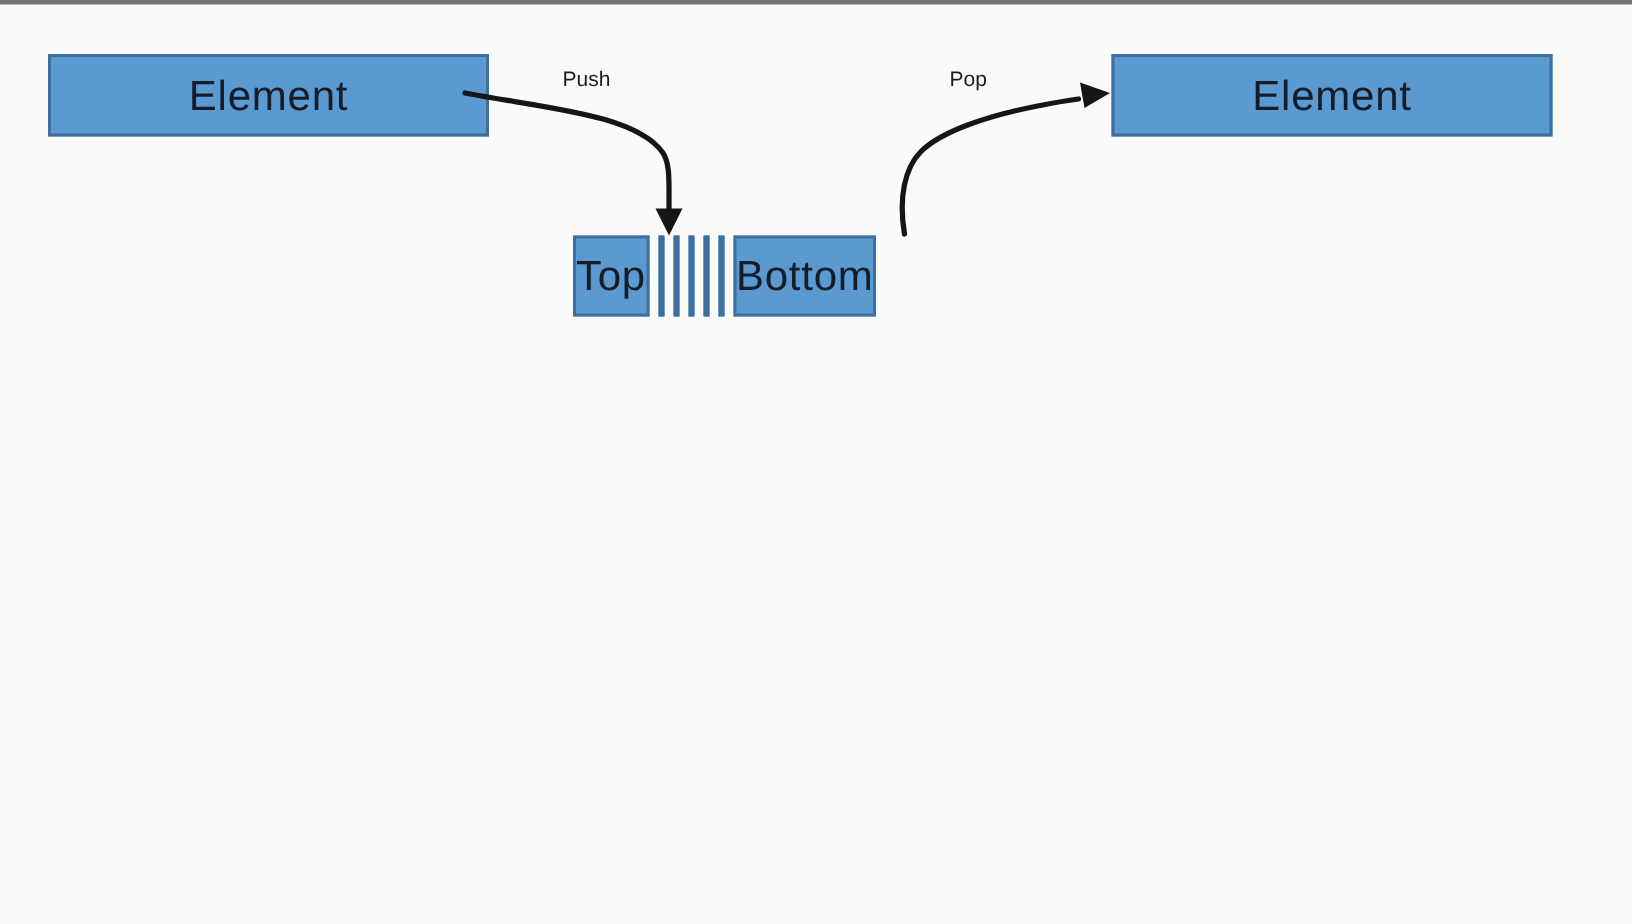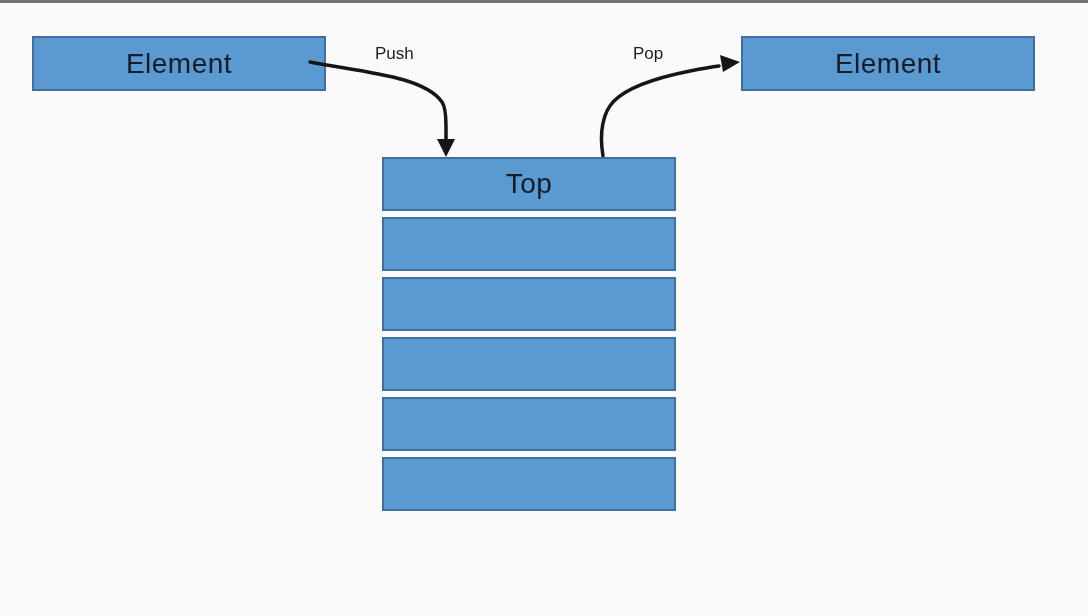--- a/index.html
+++ b/index.html
@@ -37,38 +37,38 @@
     letter-spacing: 0.5px;
   }
   .box-left  { left: 32px;  top: 36px; }
   .box-right { left: 741px; top: 36px; }
   .stack {
     position: absolute;
     left: 382px;
     top: 157px;
     width: 294px;
     display: flex;
-    flex-direction: column;
+    flex-direction: row;
     gap: 6px;
   }
   .stack-row {
     height: 54px;
     background: var(--box-fill, #5b9ad1);
     border: 2px solid var(--box-border, #3f6f9f);
     box-sizing: border-box;
     display: flex;
     align-items: center;
     justify-content: center;
     font-size: 28px;
     color: var(--box-text, #141d29);
     letter-spacing: 0.5px;
   }
   .arrow-label {
     position: absolute;
-    font-size: 17px;
+    font-size: 14px;
     color: var(--label-text, #1c1c1c);
   }
   .label-push { left: 375px; top: 44px; }
   .label-pop  { left: 633px; top: 44px; }
   .arrows-svg {
     position: absolute;
     inset: 0;
     pointer-events: none;
   }
   .arrow-path {
@@ -123,15 +123,18 @@
     </div>
     <div class="stack-row">
       <span></span>
     </div>
     <div class="stack-row">
       <span></span>
     </div>
     <div class="stack-row">
       <span></span>
     </div>
+    <div class="stack-row">
+      <span>Bottom</span>
+    </div>
   </div>
 
 </div>
 
 </body></html>

